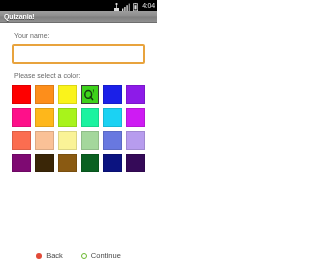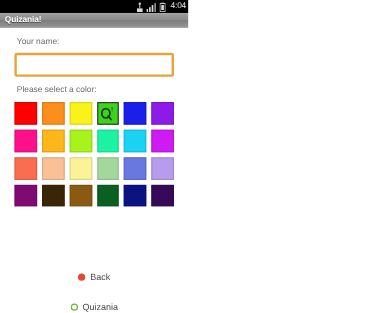--- a/index.html
+++ b/index.html
@@ -136,21 +136,20 @@
   
   .footer {
     position: absolute;
     left: 0;
     right: 0;
     bottom: 8px;
     display: flex;
     align-items: center;
     justify-content: center;
     gap: 14px;
-    flex-direction: column;
   }
   .nav-btn {
     display: flex;
     align-items: center;
     gap: 4px;
     background: transparent;
     border: none;
     padding: 1px 2px;
     cursor: pointer;
     font-family: "Liberation Sans", sans-serif;
@@ -299,17 +298,17 @@
       </div>
     </div>
 
   <div class="footer">
     <button class="nav-btn">
       <span class="dot back"></span>
       <span class="lbl">Back</span>
     </button>
     <button class="nav-btn">
       <span class="dot continue"></span>
-      <span class="lbl">Quizania</span>
+      <span class="lbl">Continue</span>
     </button>
   </div>
 
 </div>
 
 </body></html>

